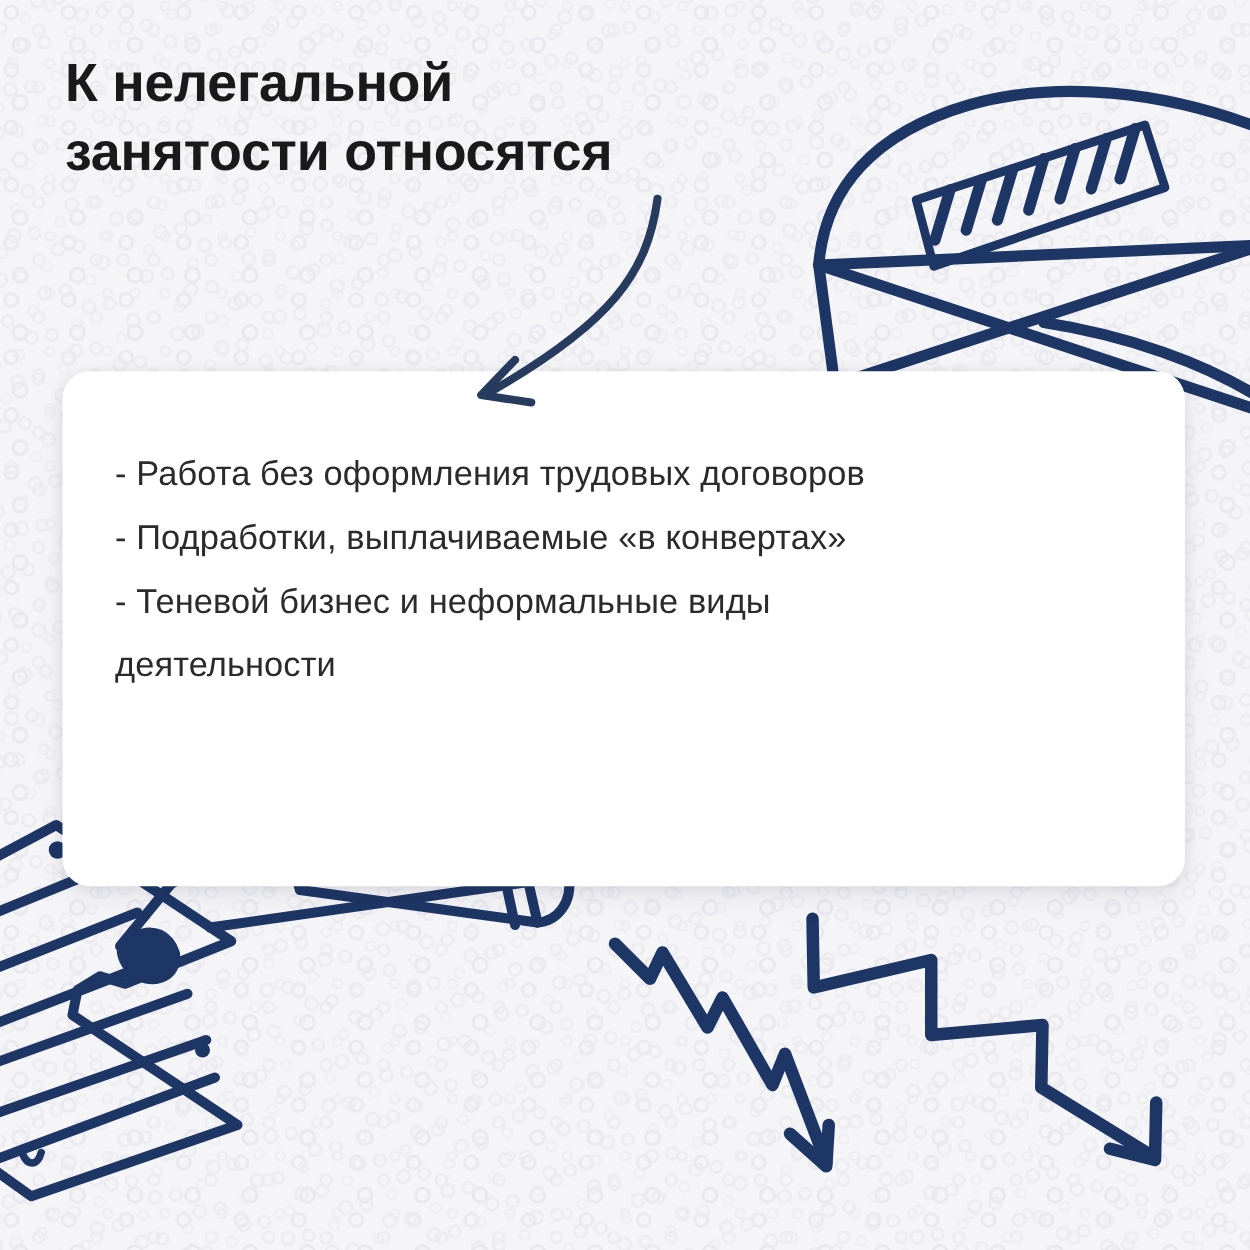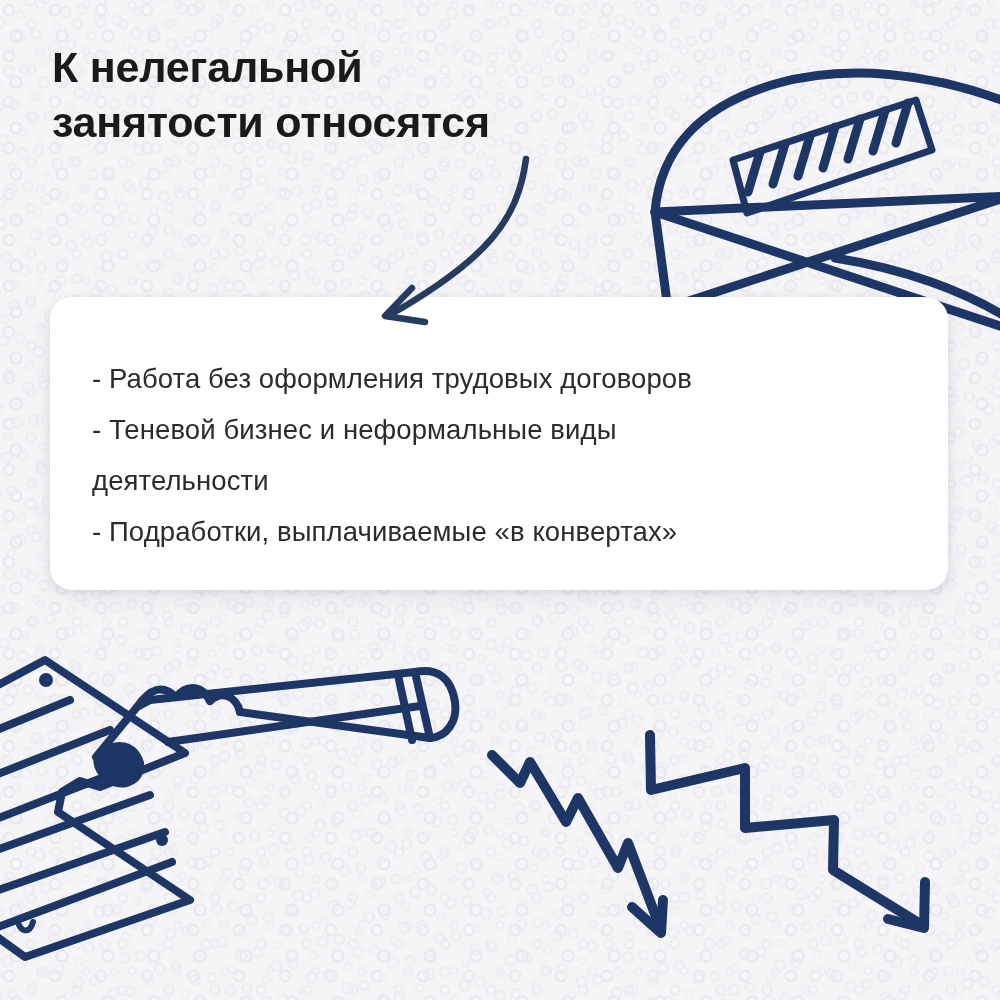--- a/index.html
+++ b/index.html
@@ -53,21 +53,21 @@
     white-space: pre-line;
     max-width: 640px;
   }
 
   
   #content-card {
     position: absolute;
     left: 50px;
     top: 297px;
     width: 898px;
-    height: 293px;
+    height: 412px;
     z-index: 2;
     background: #ffffff;
     border-radius: 22px;
     box-shadow: 0 2px 10px rgba(30, 40, 70, 0.10),
                 0 10px 26px rgba(30, 40, 70, 0.05);
   }
 
   #bullet-list {
     position: absolute;
     left: 42px;
@@ -185,23 +185,23 @@
       </g>
     </g>
   </svg>
 
   <h1 id="page-title">К нелегальной
 занятости относятся</h1>
 
   <div id="content-card">
     <ul id="bullet-list">
       <li class="bullet-item">- Работа без оформления трудовых договоров</li>
+      <li class="bullet-item">- Подработки, выплачиваемые «в конвертах»</li>
       <li class="bullet-item">- Теневой бизнес и неформальные виды
 деятельности</li>
-      <li class="bullet-item">- Подработки, выплачиваемые «в конвертах»</li>
     </ul>
   </div>
 
   <svg id="curved-arrow-svg" viewBox="0 0 240 200" aria-hidden="true">
     <g fill="none" stroke="#263b5e" stroke-width="6.5" stroke-linecap="round" stroke-linejoin="round">
       <path d="M186 19 C 178 78, 150 118, 48 176"></path>
       <path d="M72 148 L 45 176 L 85 182"></path>
     </g>
   </svg>
 

